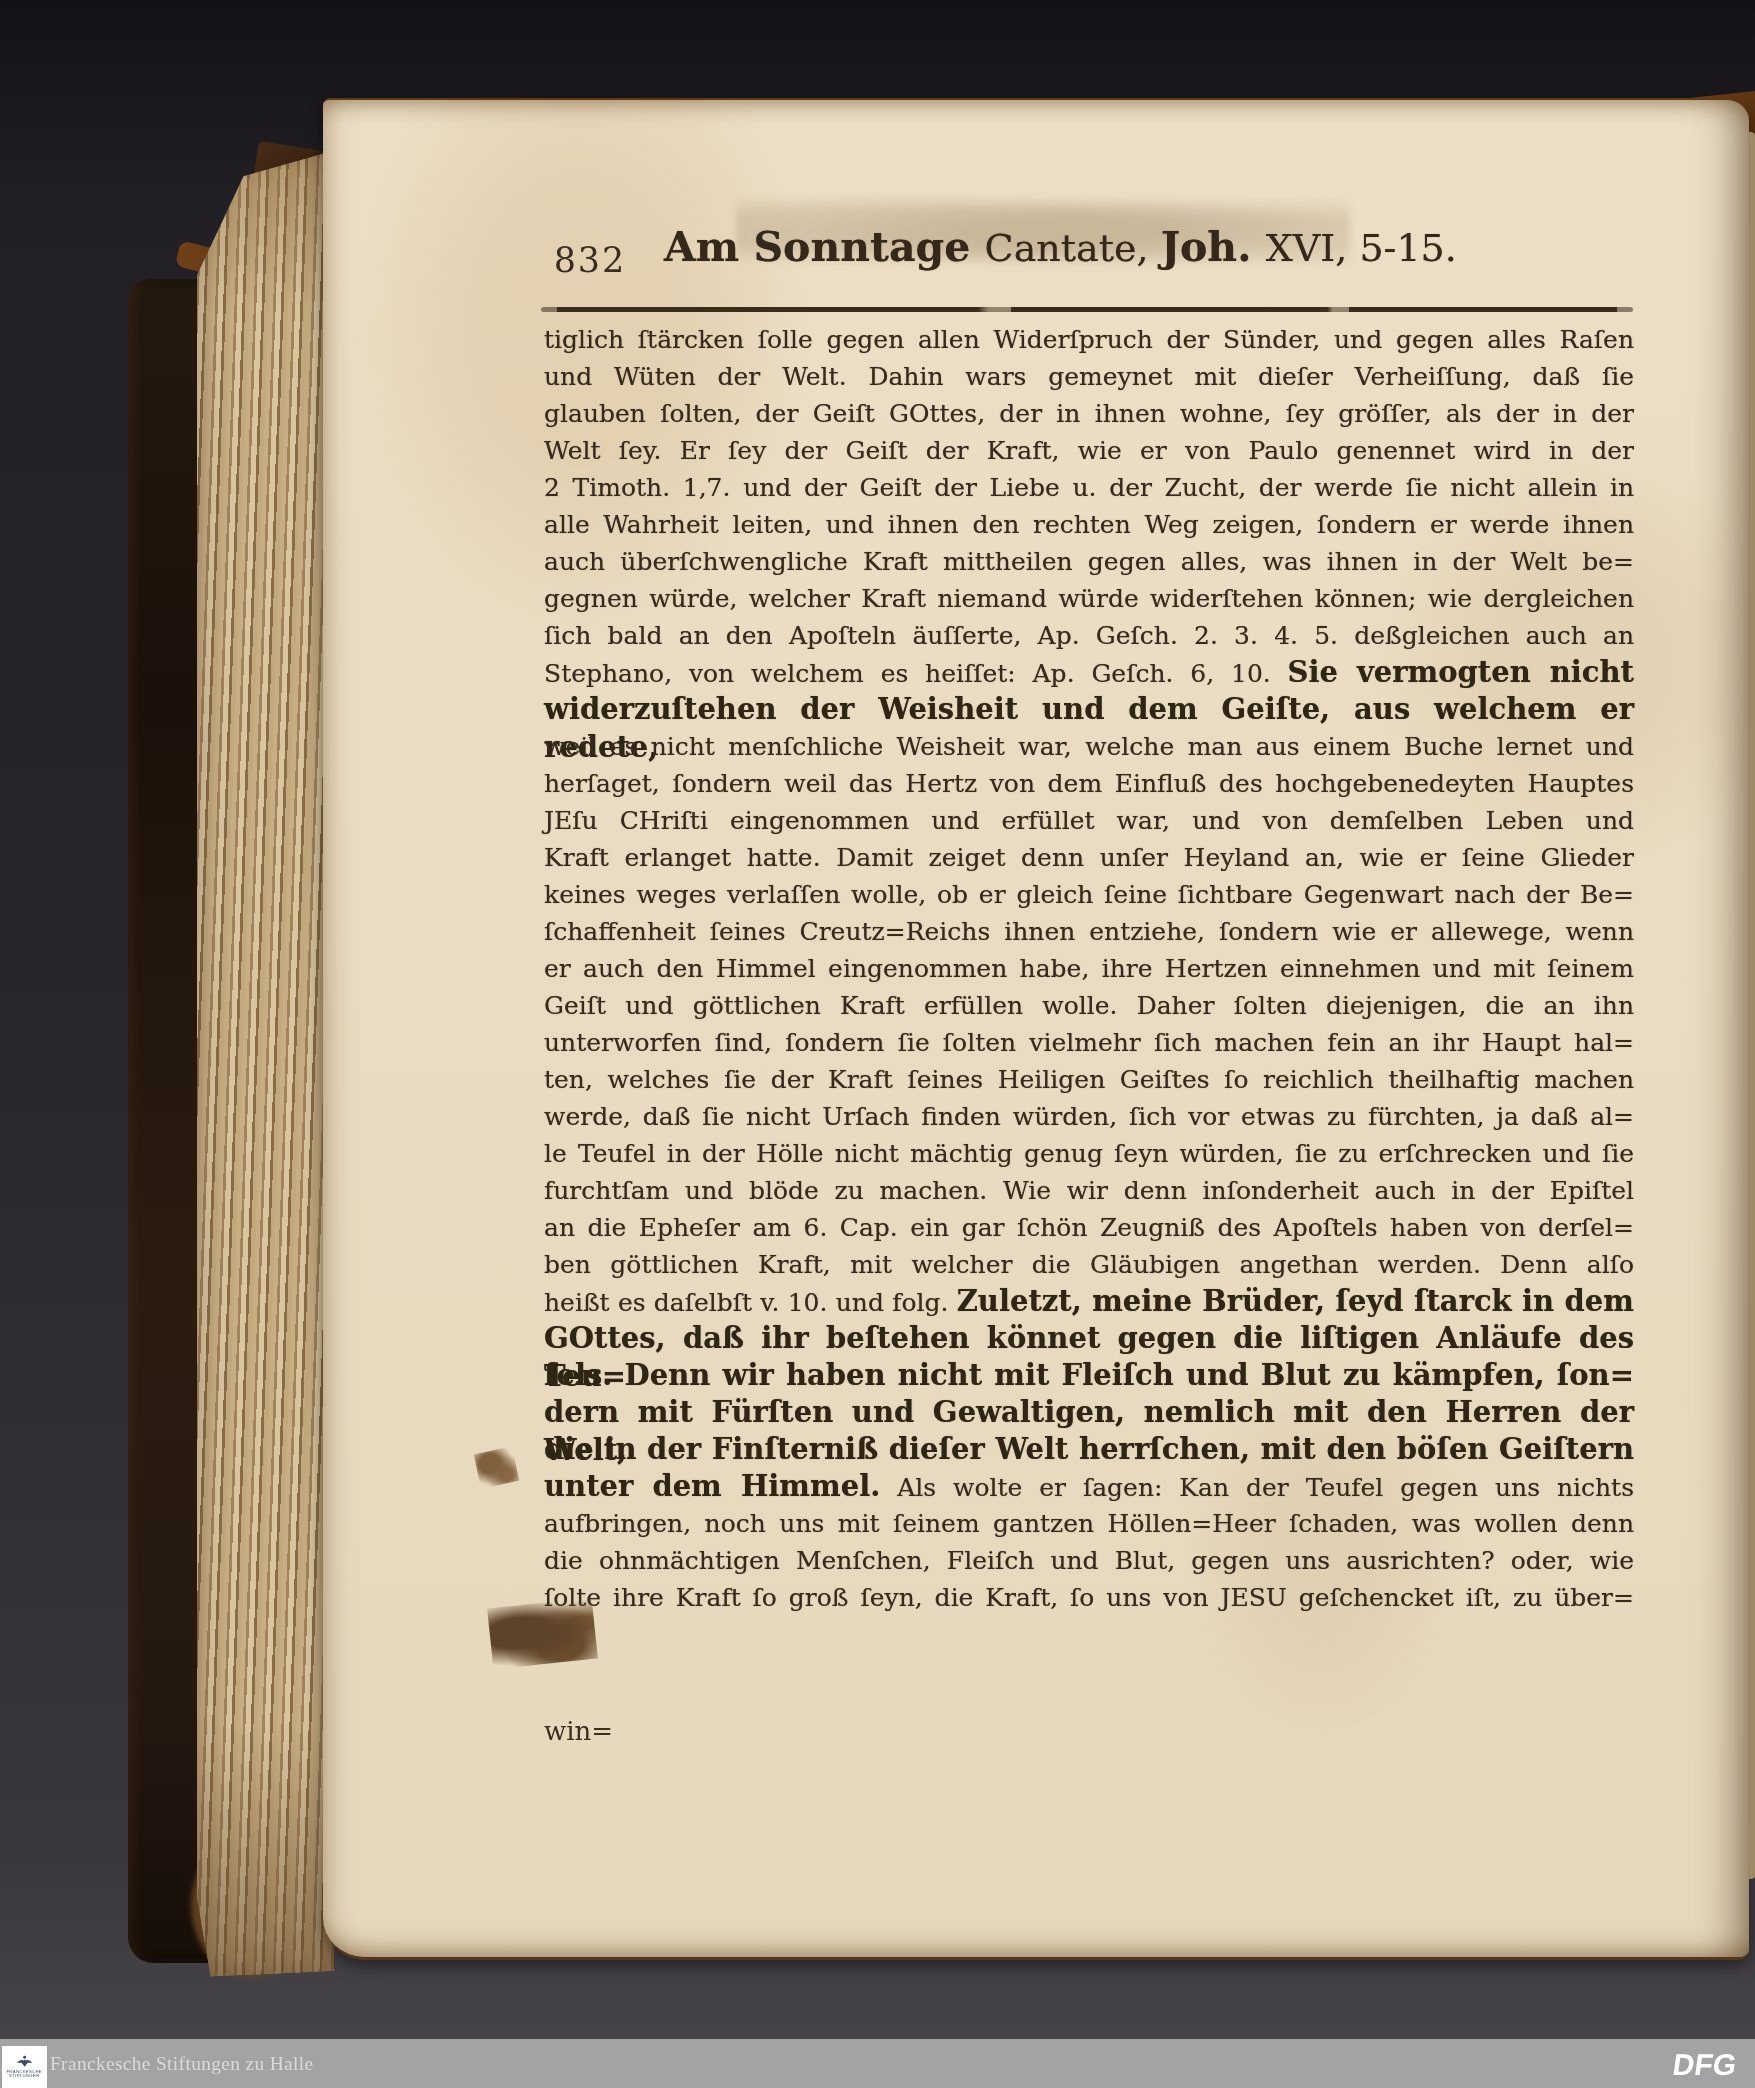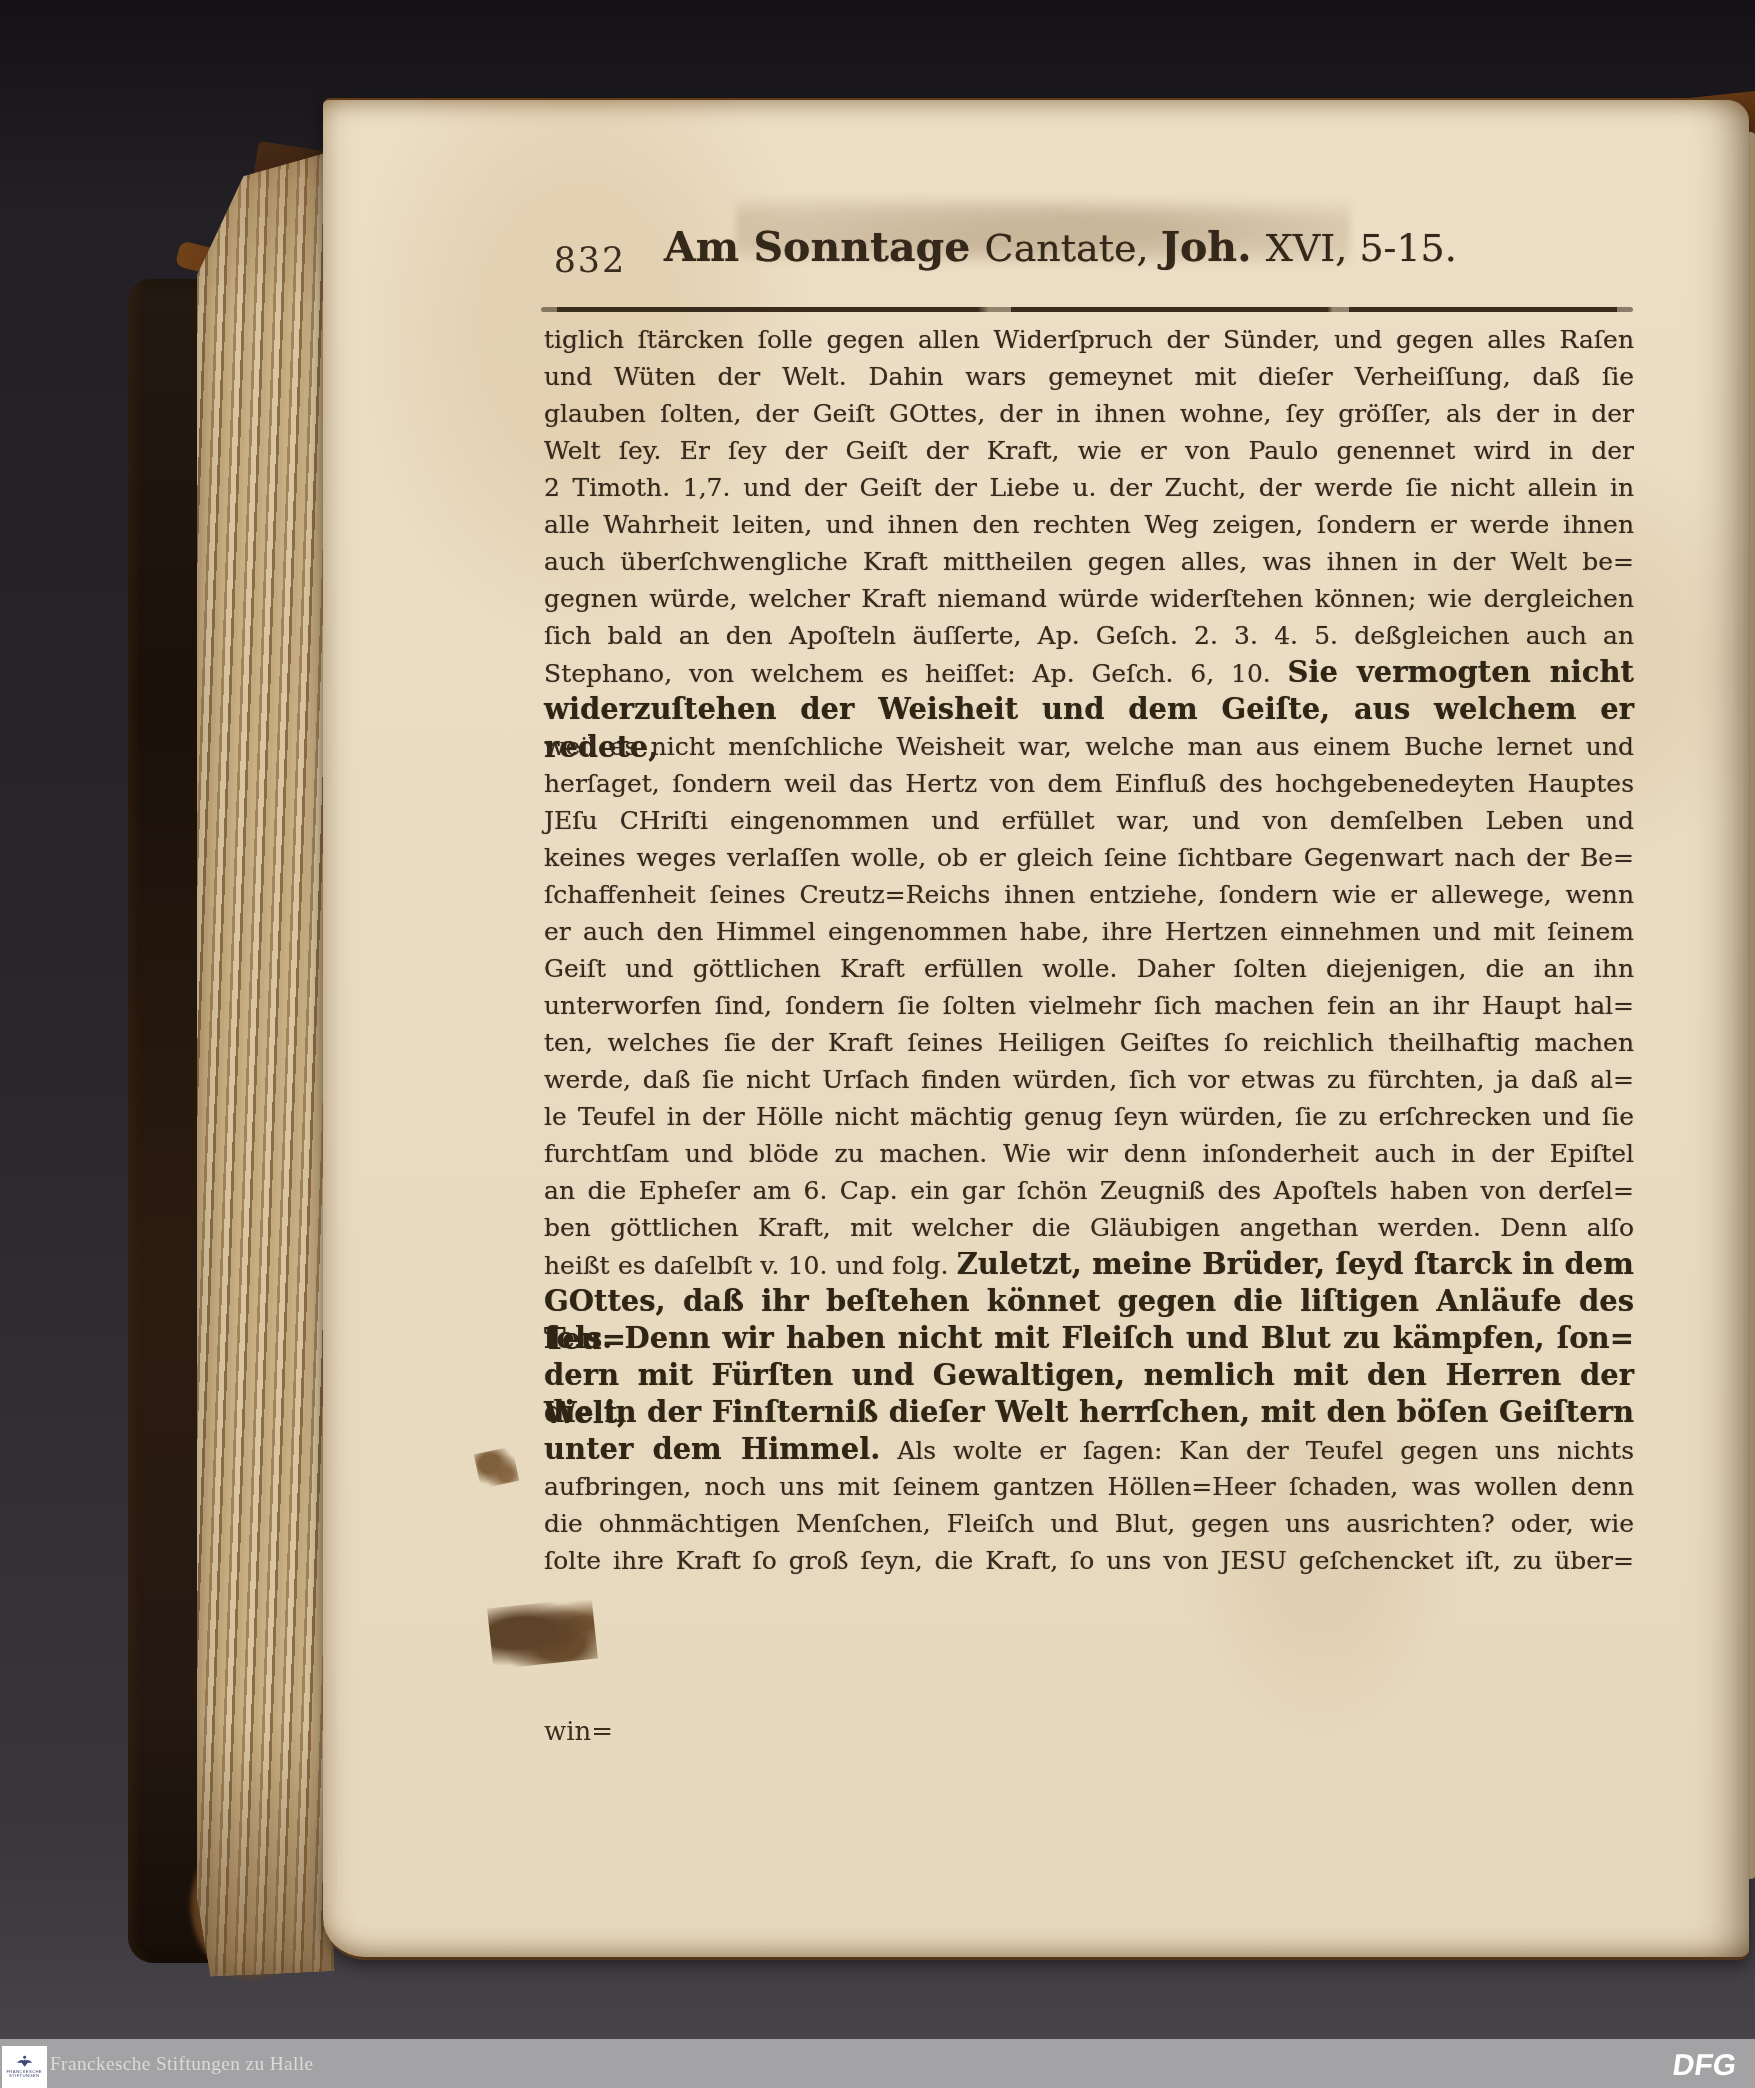--- a/index.html
+++ b/index.html
@@ -175,20 +175,21 @@
       <div class="line"><span class="rm">2 Timoth. 1,7. und der Geiſt der Liebe u. der Zucht, der werde ſie nicht allein in</span></div>
       <div class="line"><span class="rm">alle Wahrheit leiten, und ihnen den rechten Weg zeigen, ſondern er werde ihnen</span></div>
       <div class="line"><span class="rm">auch überſchwengliche Kraft mittheilen gegen alles, was ihnen in der Welt be=</span></div>
       <div class="line"><span class="rm">gegnen würde, welcher Kraft niemand würde widerſtehen können; wie dergleichen</span></div>
       <div class="line"><span class="rm">ſich bald an den Apoſteln äuſſerte, Ap. Geſch. 2. 3. 4. 5. deßgleichen auch an</span></div>
       <div class="line"><span class="rm">Stephano, von welchem es heiſſet: Ap. Geſch. 6, 10. </span><span class="em">Sie vermogten nicht</span></div>
       <div class="line"><span class="em">widerzuſtehen der Weisheit und dem Geiſte, aus welchem er redete,</span></div>
       <div class="line"><span class="rm">weil es nicht menſchliche Weisheit war, welche man aus einem Buche lernet und</span></div>
       <div class="line"><span class="rm">herſaget, ſondern weil das Hertz von dem Einfluß des hochgebenedeyten Hauptes</span></div>
       <div class="line"><span class="rm">JEſu CHriſti eingenommen und erfüllet war, und von demſelben Leben und</span></div>
+      <div class="line"><span class="rm">Kraft erlanget hatte.  Damit zeiget denn unſer Heyland an, wie er ſeine Glieder</span></div>
       <div class="line"><span class="rm">keines weges verlaſſen wolle, ob er gleich ſeine ſichtbare Gegenwart nach der Be=</span></div>
       <div class="line"><span class="rm">ſchaffenheit ſeines Creutz=Reichs ihnen entziehe, ſondern wie er allewege, wenn</span></div>
       <div class="line"><span class="rm">er auch den Himmel eingenommen habe, ihre Hertzen einnehmen und mit ſeinem</span></div>
       <div class="line"><span class="rm">Geiſt und göttlichen Kraft erfüllen wolle.  Daher ſolten diejenigen, die an ihn</span></div>
       <div class="line"><span class="rm">unterworfen ſind, ſondern ſie ſolten vielmehr ſich machen fein an ihr Haupt hal=</span></div>
       <div class="line"><span class="rm">ten, welches ſie der Kraft ſeines Heiligen Geiſtes ſo reichlich theilhaftig machen</span></div>
       <div class="line"><span class="rm">werde, daß ſie nicht Urſach finden würden, ſich vor etwas zu fürchten, ja daß al=</span></div>
       <div class="line"><span class="rm">le Teufel in der Hölle nicht mächtig genug ſeyn würden, ſie zu erſchrecken und ſie</span></div>
       <div class="line"><span class="rm">furchtſam und blöde zu machen.  Wie wir denn inſonderheit auch in der Epiſtel</span></div>
       <div class="line"><span class="rm">an die Epheſer am 6. Cap. ein gar ſchön Zeugniß des Apoſtels haben von derſel=</span></div>

